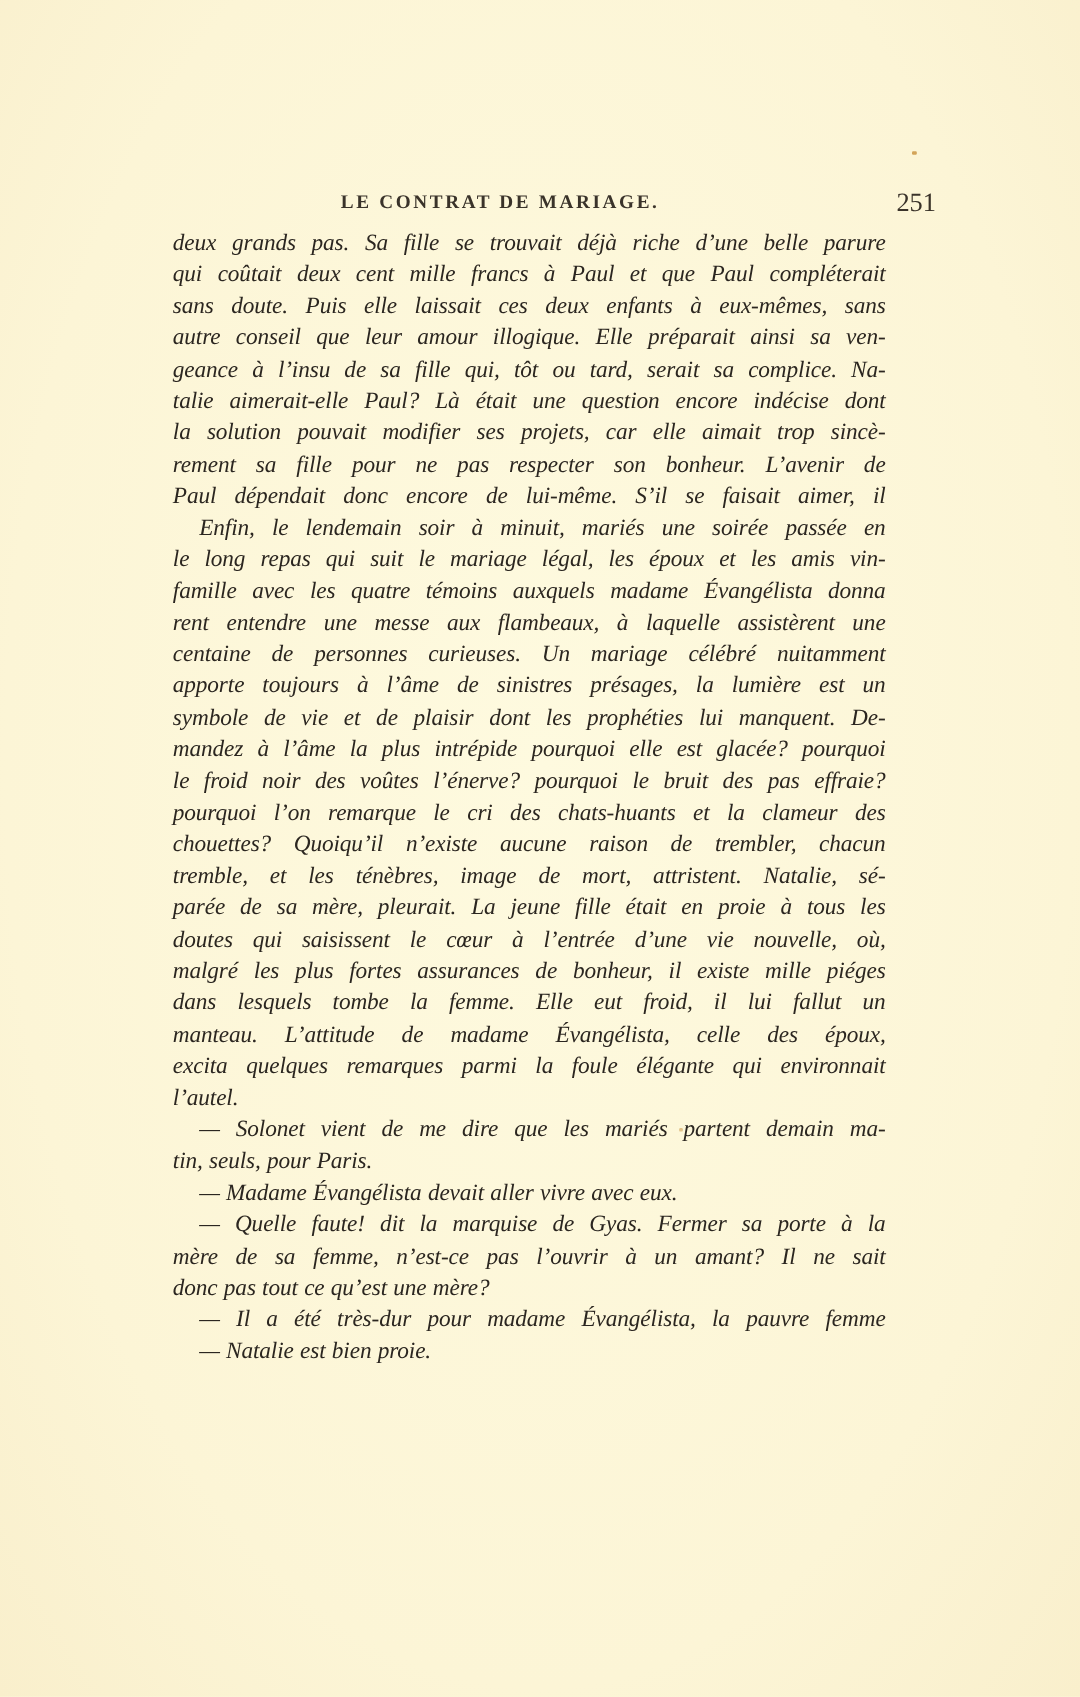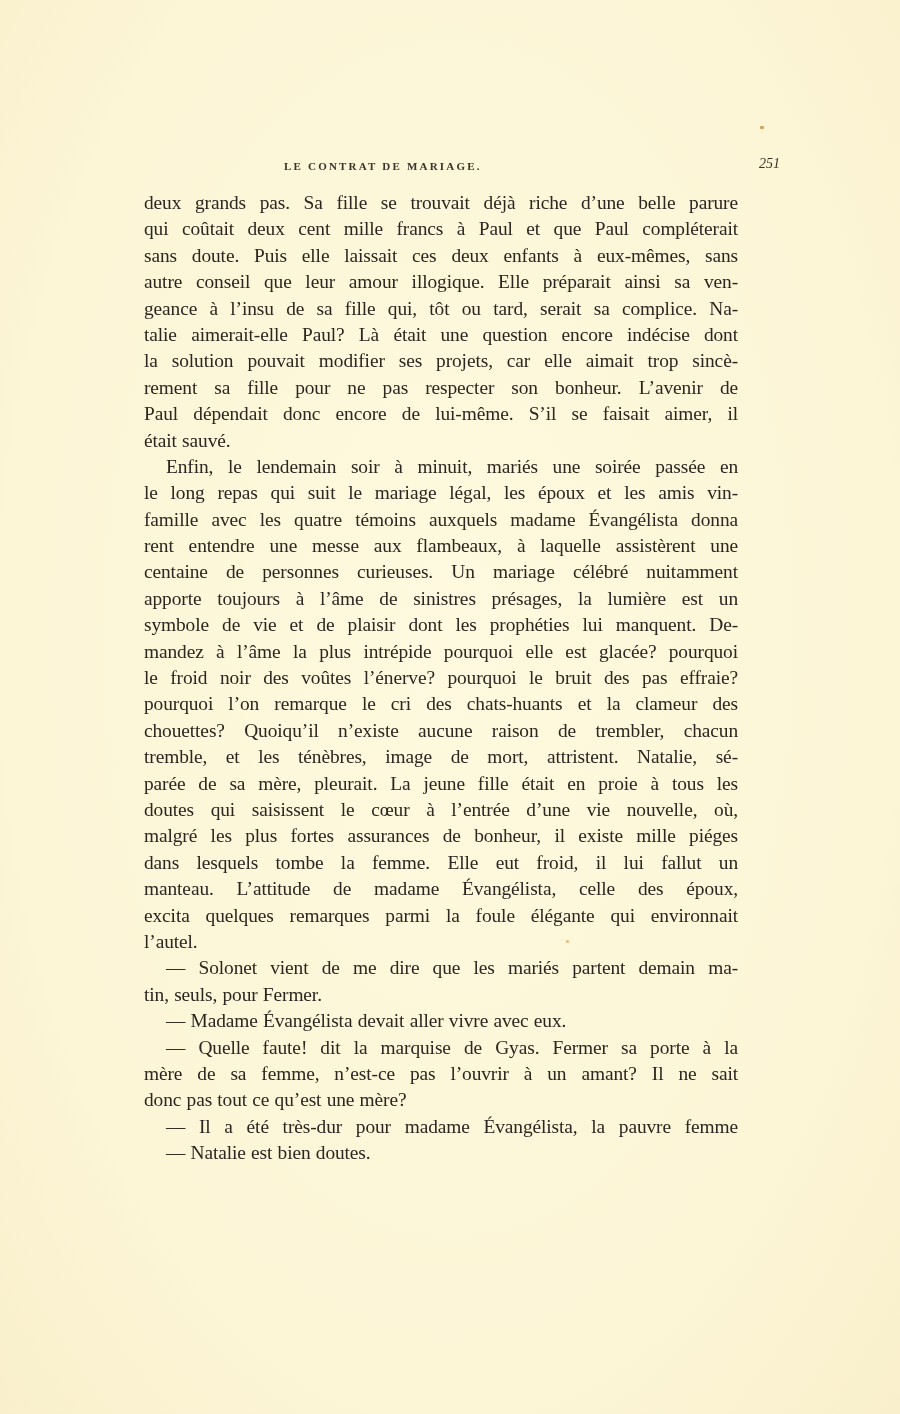--- a/index.html
+++ b/index.html
@@ -35,51 +35,51 @@
       position: absolute;
       top: 160px;
       left: 144px;
       width: 636px;
       height: 24px;
     }
     .running-title {
       position: absolute;
       left: 140px;
       top: 0;
-      font-size: 11px;
+      font-size: 16px;
       letter-spacing: 2.2px;
       font-weight: bold;
       color: #3a332a;
       text-align: right;
     }
     .page-number {
       position: absolute;
       right: 0;
       top: -4px;
-      font-size: 14px;
+      font-size: 22px;
       color: #3a332a;
-      font-style: italic;
     }
     .text-block {
       position: absolute;
       top: 190px;
       left: 144px;
       width: 594px;
       font-size: 19.4px;
       line-height: 26.4px;
       text-align: justify;
       letter-spacing: -0.1px;
       word-spacing: 0.5px;
     }
     .line {
       display: block;
       height: 26.4px;
       white-space: nowrap;
       text-align-last: justify;
       text-align: justify;
+      font-style: italic;
     }
     .line.last {
       text-align-last: left;
     }
     .indent {
       padding-left: 22px;
     }
     .cont-indent {
       padding-left: 16px;
     }
@@ -100,21 +100,20 @@
       <div>
         <span class="line">deux grands pas. Sa fille se trouvait déjà riche d’une belle parure</span>
         <span class="line">qui coûtait deux cent mille francs à Paul et que Paul compléterait</span>
         <span class="line">sans doute. Puis elle laissait ces deux enfants à eux-mêmes, sans</span>
         <span class="line">autre conseil que leur amour illogique. Elle préparait ainsi sa ven-</span>
         <span class="line">geance à l’insu de sa fille qui, tôt ou tard, serait sa complice. Na-</span>
         <span class="line">talie aimerait-elle Paul? Là était une question encore indécise dont</span>
         <span class="line">la solution pouvait modifier ses projets, car elle aimait trop sincè-</span>
         <span class="line">rement sa fille pour ne pas respecter son bonheur. L’avenir de</span>
         <span class="line">Paul dépendait donc encore de lui-même. S’il se faisait aimer, il</span>
-        <span class="line last">était sauvé.</span>
       </div>
       <div>
         <span class="line indent">Enfin, le lendemain soir à minuit, mariés une soirée passée en</span>
         <span class="line">le long repas qui suit le mariage légal, les époux et les amis vin-</span>
         <span class="line">famille avec les quatre témoins auxquels madame Évangélista donna</span>
         <span class="line">rent entendre une messe aux flambeaux, à laquelle assistèrent une</span>
         <span class="line">centaine de personnes curieuses. Un mariage célébré nuitamment</span>
         <span class="line">apporte toujours à l’âme de sinistres présages, la lumière est un</span>
         <span class="line">symbole de vie et de plaisir dont les prophéties lui manquent. De-</span>
         <span class="line">mandez à l’âme la plus intrépide pourquoi elle est glacée? pourquoi</span>
@@ -125,30 +124,30 @@
         <span class="line">parée de sa mère, pleurait. La jeune fille était en proie à tous les</span>
         <span class="line">doutes qui saisissent le cœur à l’entrée d’une vie nouvelle, où,</span>
         <span class="line">malgré les plus fortes assurances de bonheur, il existe mille piéges</span>
         <span class="line">dans lesquels tombe la femme. Elle eut froid, il lui fallut un</span>
         <span class="line">manteau. L’attitude de madame Évangélista, celle des époux,</span>
         <span class="line">excita quelques remarques parmi la foule élégante qui environnait</span>
         <span class="line last">l’autel.</span>
       </div>
       <div>
         <span class="line indent">— Solonet vient de me dire que les mariés partent demain ma-</span>
-        <span class="line last">tin, seuls, pour Fermer.</span>
+        <span class="line last">tin, seuls, pour Paris.</span>
       </div>
       <div>
         <span class="line last indent">— Madame Évangélista devait aller vivre avec eux.</span>
       </div>
       <div>
         <span class="line indent">— Quelle faute! dit la marquise de Gyas. Fermer sa porte à la</span>
         <span class="line">mère de sa femme, n’est-ce pas l’ouvrir à un amant? Il ne sait</span>
         <span class="line last">donc pas tout ce qu’est une mère?</span>
       </div>
       <div>
         <span class="line indent">— Il a été très-dur pour madame Évangélista, la pauvre femme</span>
       </div>
       <div>
-        <span class="line last indent">— Natalie est bien doutes.</span>
+        <span class="line last indent">— Natalie est bien proie.</span>
       </div>
     </div>
 </div>
 
 </body></html>

